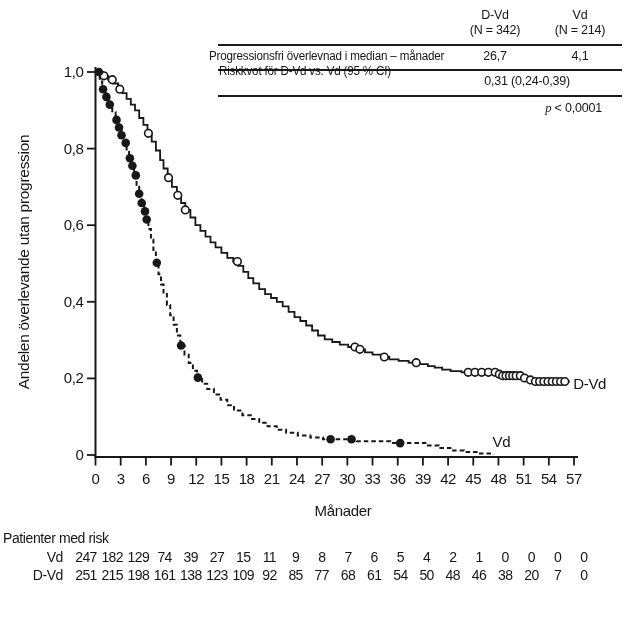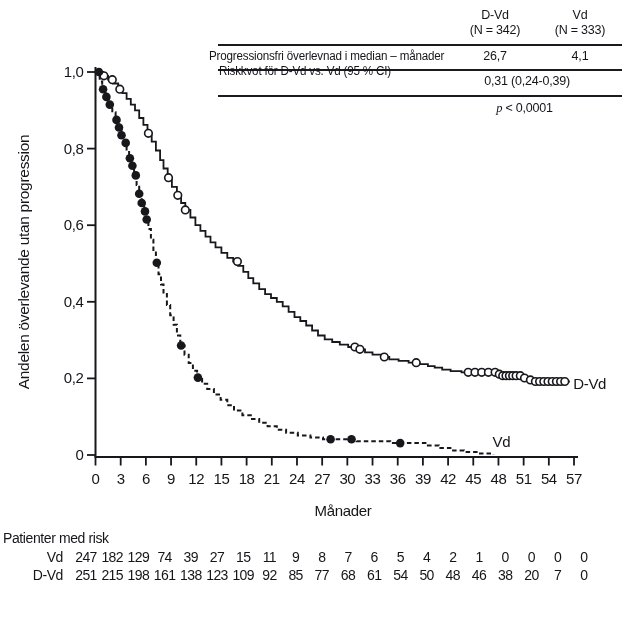--- a/index.html
+++ b/index.html
@@ -195,38 +195,38 @@
       <text x="583.8" y="580" class="rt-num" text-anchor="middle">0</text>
     </svg>
 
   <div>
     <div class="sum-cell ctr" style="left:452px;top:8px;width:86px;">
       <div>D-Vd</div>
       <div>(N = 342)</div>
     </div>
     <div class="sum-cell ctr" style="left:538px;top:8px;width:84px;">
       <div>Vd</div>
-      <div>(N = 333)</div>
+      <div>(N = 214)</div>
     </div>
 
     <div class="rule" style="top:44px;"></div>
 
     <div class="sum-cell" style="left:209px;top:49px;width:236px;">
       <span class="sq" style="display:inline-block;">Progressionsfri överlevnad i median – månader</span>
     </div>
     <div class="sum-cell ctr" style="left:452px;top:49px;width:86px;">26,7</div>
     <div class="sum-cell ctr" style="left:538px;top:49px;width:84px;">4,1</div>
 
     <div class="rule" style="top:69px;"></div>
 
     <div class="sum-cell" style="left:219px;top:64px;width:236px;">
       <span class="sq" style="display:inline-block;">Riskkvot för D-Vd vs. Vd (95 % CI)</span>
     </div>
     <div class="sum-cell ctr" style="left:447px;top:74px;width:160px;">0,31 (0,24-0,39)</div>
 
     <div class="rule" style="top:95px;"></div>
 
-    <div class="sum-cell ctr" style="left:447px;top:101px;width:155px;">
+    <div class="sum-cell ctr" style="left:447px;top:101px;width:155px;text-align:right;">
       <span class="p-italic">p</span><span> &lt; 0,0001</span>
     </div>
   </div>
 
 </div>
 
 </body></html>

